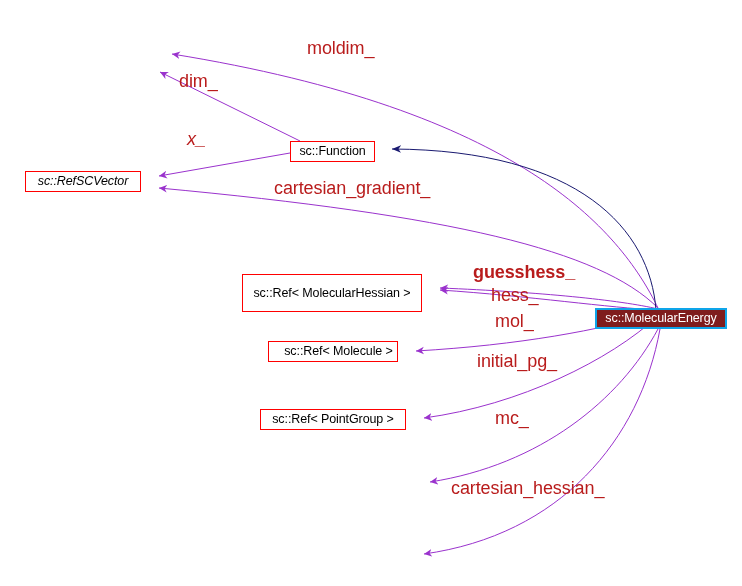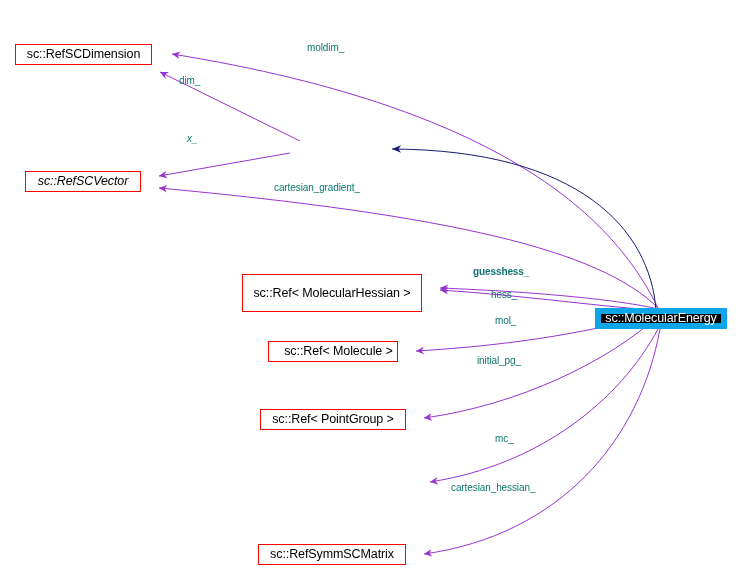--- a/index.html
+++ b/index.html
@@ -33,29 +33,29 @@
     font-size: 12.5px;
     line-height: 1;
     display: flex;
     align-items: center;
     justify-content: center;
     white-space: nowrap;
     padding: 0 5px;
     letter-spacing: -0.1px;
   }
   .node.current {
-    border: 6px solid #0ea5e9;
-    background: #000000;
+    border: 2px solid #0ea5e9;
+    background: #7f1d1d;
     color: #ffffff;
   }
   .edge-label {
     position: absolute;
-    font-size: 10px;
+    font-size: 18px;
     line-height: 14px;
-    color: #0f766e;
+    color: #b91c1c;
     white-space: pre;
     letter-spacing: -0.1px;
   }
 </style>
 </head>
 <body>
 
 <div id="diagram">
 
   <svg id="edge-layer" viewBox="0 0 742 586" xmlns="http://www.w3.org/2000/svg">
@@ -83,24 +83,23 @@
   </svg>
 
   <div class="edge-label" style="left:307px; top:41px;">moldim_</div>
   <div class="edge-label" style="left:179px; top:74px;">dim_</div>
   <div class="edge-label" style="left:187px; top:132px;font-style:italic;">x_</div>
   <div class="edge-label" style="left:274px; top:181px;text-align:right;">cartesian_gradient_</div>
   <div class="edge-label" style="left:473px; top:265px;font-weight:bold;">guesshess_</div>
   <div class="edge-label" style="left:491px; top:288px;">hess_</div>
   <div class="edge-label" style="left:495px; top:314px;">mol_</div>
   <div class="edge-label" style="left:477px; top:354px;">initial_pg_</div>
-  <div class="edge-label" style="left:495px; top:411px;margin-top:21px;">mc_</div>
+  <div class="edge-label" style="left:495px; top:411px;">mc_</div>
   <div class="edge-label" style="left:451px; top:481px;">cartesian_hessian_</div>
 
-  <div class="node" style="left:15px; top:44px; width:137px; height:21px;">sc::RefSCDimension</div>
   <div class="node" style="left:25px; top:171px; width:116px; height:21px;font-style:italic;">sc::RefSCVector</div>
+  <div class="node" style="left:290px; top:141px; width:85px; height:21px;">sc::Function</div>
   <div class="node" style="left:242px; top:274px; width:180px; height:38px;">sc::Ref&lt; MolecularHessian &gt;</div>
   <div class="node" style="left:268px; top:341px; width:130px; height:21px;padding-left:16px;">sc::Ref&lt; Molecule &gt;</div>
   <div class="node" style="left:260px; top:409px; width:146px; height:21px;">sc::Ref&lt; PointGroup &gt;</div>
-  <div class="node" style="left:258px; top:544px; width:148px; height:21px;">sc::RefSymmSCMatrix</div>
   <div class="node current" style="left:595px; top:308px; width:132px; height:21px;">sc::MolecularEnergy</div>
 
 </div>
 
 </body></html>

